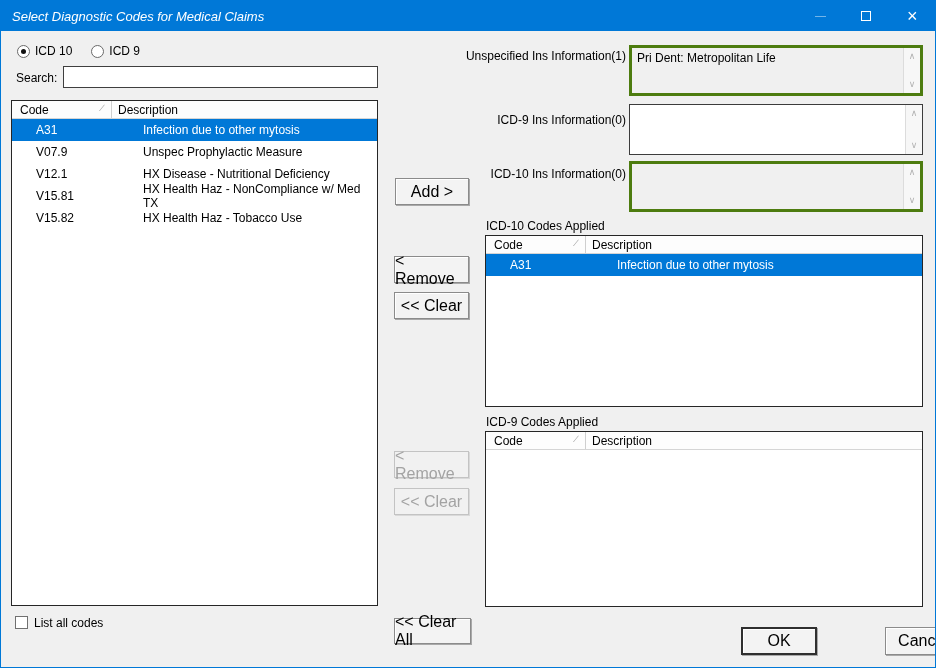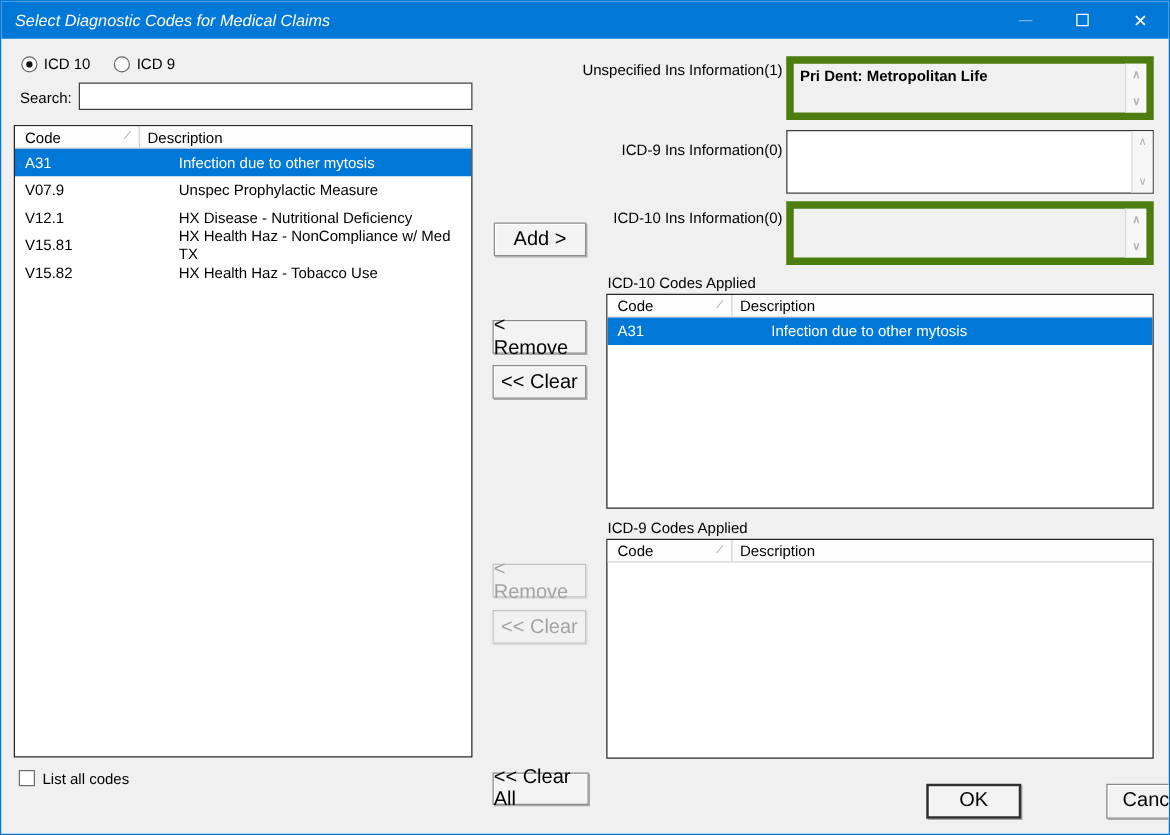--- a/index.html
+++ b/index.html
@@ -37,33 +37,33 @@
   .search-label { position:absolute; left:15px; top:70px; }
   .search-input { position:absolute; left:62px; top:65px; width:315px; height:22px; border:1px solid #3f3f3f; background:#fff; font-family:"Liberation Sans", sans-serif; font-size:12px; padding:0 4px; }
 
   
   .listview { position:absolute; background:#fff; border:1px solid #262626; overflow:hidden; }
   .lv-header { display:flex; height:18px; align-items:center; background:#fdfdfd; border-bottom:1px solid #d5d5d5; }
   .lv-col-code { width:99px; padding-left:8px; position:relative; height:100%; display:flex; align-items:center; }
   .sort-glyph { position:absolute; right:8px; top:2px; color:#9a9a9a; font-size:9px; font-style:italic; }
   .lv-col-desc { flex:1; padding-left:6px; border-left:1px solid #cfcfcf; height:100%; display:flex; align-items:center; }
   .lv-row { display:flex; height:22px; align-items:center; }
-  .lv-row .cell-code { width:99px; padding-left:8px; }
+  .lv-row .cell-code { width:99px; padding-left:24px; }
   .lv-row .cell-desc { flex:1; padding-left:6px;margin-left:26px; }
   .lv-row.selected { background:#0078d7; color:#fff; }
 
   
   .ins-label { position:absolute; width:205px; text-align:right; left:420px; }
   .insbox { position:absolute; left:628px; width:294px; height:51px; }
   .insbox .content { position:absolute; left:0; top:0; right:17px; bottom:0; padding:3px 5px; overflow:hidden; white-space:nowrap; }
   .scrollstrip { position:absolute; right:0; top:0; bottom:0; width:17px; border-left:1px solid #dcdcdc; background:#f7f7f7; }
   .scroll-arrow { position:absolute; left:0; width:16px; text-align:center; color:#b2b2b2; font-size:9px; line-height:9px; }
   .scroll-arrow.up { top:4px; }
   .scroll-arrow.down { bottom:4px; }
-  .insbox.gray { background:#f0f0f0; border:6px solid #4d7c0f;font-weight:bold; }
+  .insbox.gray { background:#f0f0f0; border:3px solid #4d7c0f; }
   .insbox.white { background:#ffffff; border:1px solid #3c3c3c; }
 
   .section-label { position:absolute; }
 
   .checkbox-row { position:absolute; left:14px; top:615px; display:flex; align-items:flex-start; }
   .checkbox-box { width:13px; height:13px; border:1px solid #707070; background:#fff; margin-right:6px; }
 </style>
 </head>
 <body>
 

